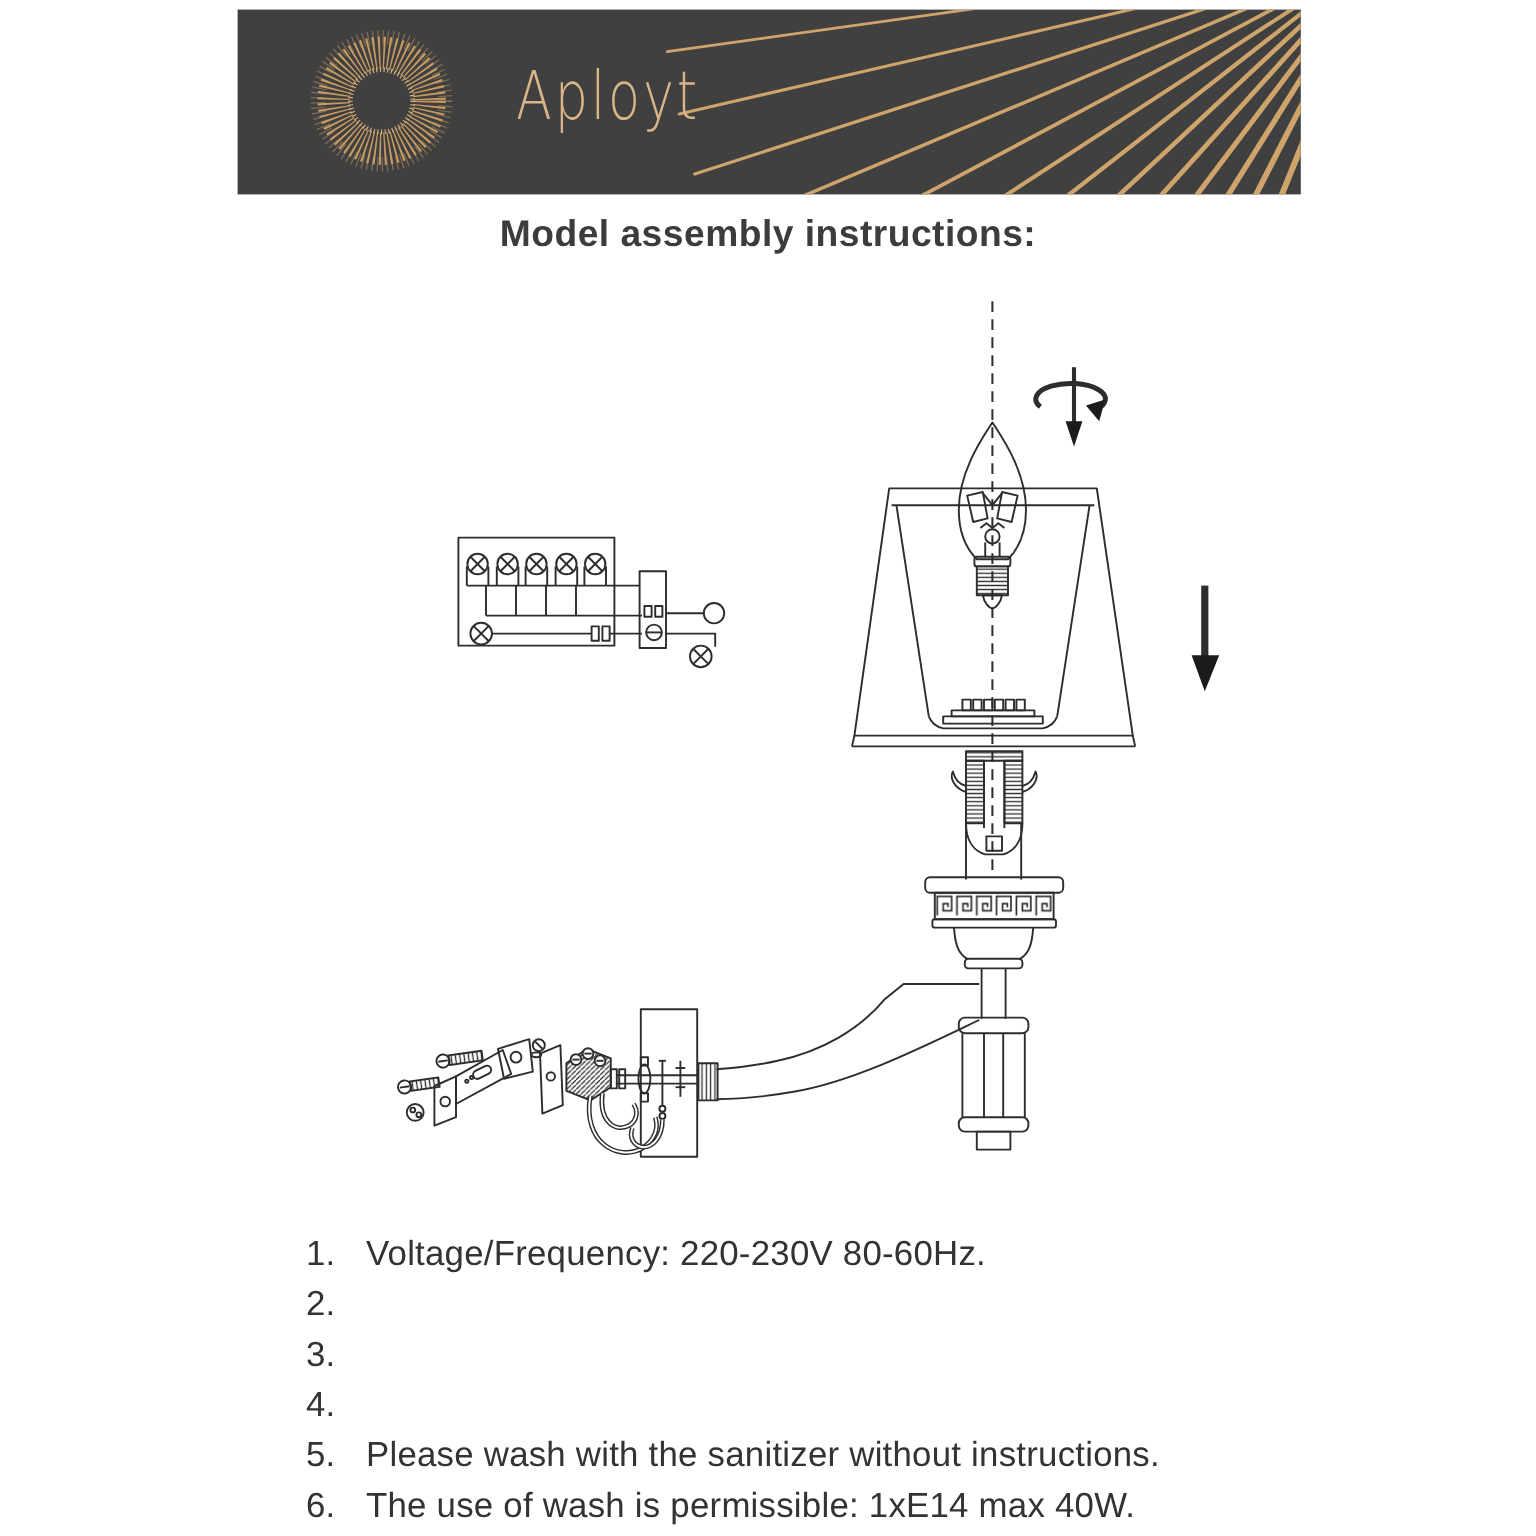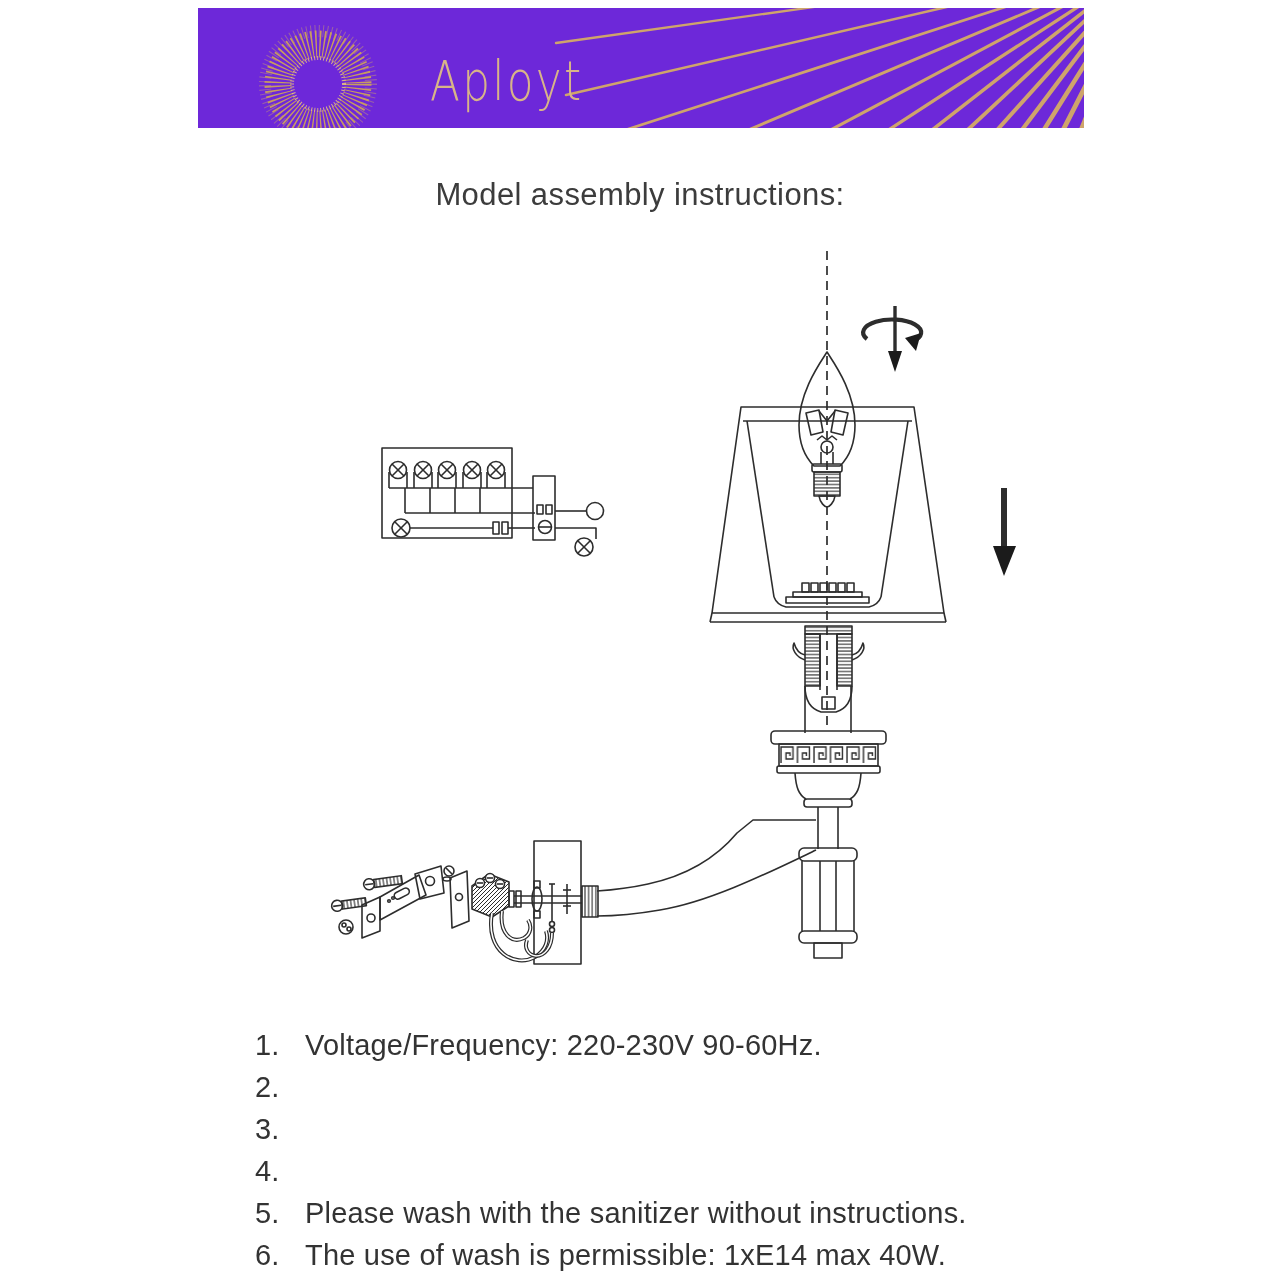--- a/index.html
+++ b/index.html
@@ -2,36 +2,36 @@
 <html><head>
 <meta charset="utf-8">
 <style>
   html,body{margin:0;padding:0;}
   body{
     width:1280px;height:1280px;position:relative;background:#ffffff;
     font-family:"Liberation Sans", sans-serif;overflow:hidden;
   }
   
   .banner{
-    position:absolute;left:198px;top:8px;width:886px;height:120px;
-    background:#6d28d9;overflow:hidden;
+    position:absolute;left:198px;top:8px;width:886px;height:154px;
+    background:#404040;overflow:hidden;
   }
   .banner svg{position:absolute;left:0;top:0;}
   .wordmark{
     position:absolute;left:232px;top:40px;
     color:#d8b488;font-size:56px;font-weight:300;letter-spacing:3px;
     font-family:"DejaVu Sans", sans-serif;
     transform:scaleX(.78);transform-origin:left center;
     white-space:nowrap;
   }
   
   .heading{
     position:absolute;left:0;top:176px;width:100%;
     text-align:center;color:#3c3c3c;font-size:31px;line-height:37px;
-    letter-spacing:.4px;font-weight:400;
+    letter-spacing:.4px;font-weight:700;
   }
   
   .diagram{position:absolute;left:0;top:0;width:1280px;height:1280px;}
   
   .instructions{
     position:absolute;left:255px;top:1024px;width:820px;
     color:#333333;font-size:29px;line-height:42px;letter-spacing:.2px;
   }
   .instructions .row{display:flex;}
   .instructions .num{width:38px;flex:none;}
@@ -308,21 +308,21 @@
         <line x1="578" y1="541" x2="590" y2="553"></line>
         <line x1="578" y1="553" x2="590" y2="541"></line>
     </g>
 
   </g>
 </svg>
 
 <div class="instructions">
   <div class="row">
     <span class="num">1.</span>
-    <span class="txt">Voltage/Frequency: 220-230V 90-60Hz.</span>
+    <span class="txt">Voltage/Frequency: 220-230V 80-60Hz.</span>
   </div>
   <div class="row">
     <span class="num">2.</span>
   </div>
   <div class="row">
     <span class="num">3.</span>
   </div>
   <div class="row">
     <span class="num">4.</span>
   </div>

